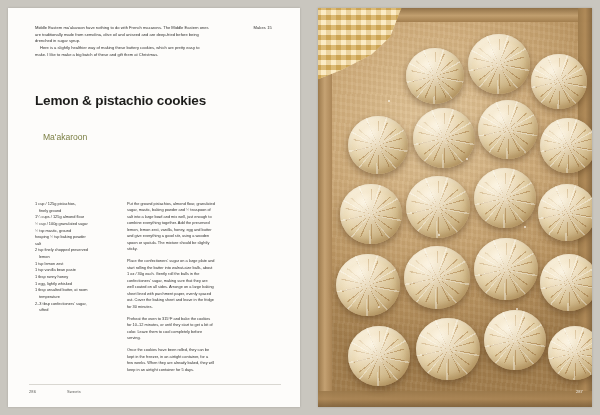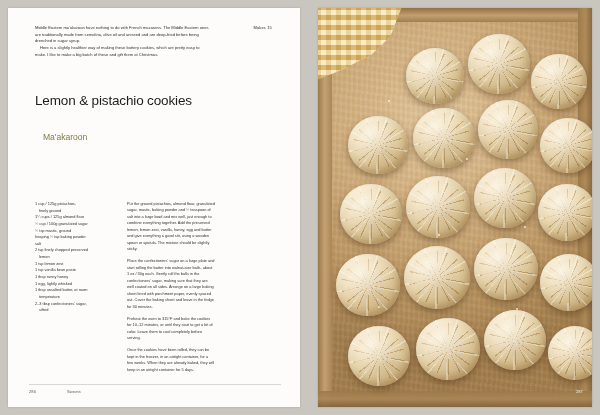--- a/index.html
+++ b/index.html
@@ -27,21 +27,21 @@
   .intro p + p{text-indent:5px;margin-top:0;}
 
   .makes{
     position:absolute;right:28px;top:17px;
     font-size:4.1px;color:#30302e;letter-spacing:.1px;
   }
 
   .title{
     position:absolute;left:27px;top:85px;width:180px;
     font-size:13.5px;line-height:1.16;color:#1d1d1b;
-    font-weight:400;letter-spacing:-.15px;
+    font-weight:700;letter-spacing:-.15px;
   }
   .subtitle{
     position:absolute;left:27px;top:124px;
     font-size:8.6px;color:#7d8046;letter-spacing:-.05px;padding-left:8px;
   }
 
   .col-ing{
     position:absolute;left:27px;top:193px;width:74px;
     font-size:3.9px;line-height:1.7;color:#30302e;
   }

